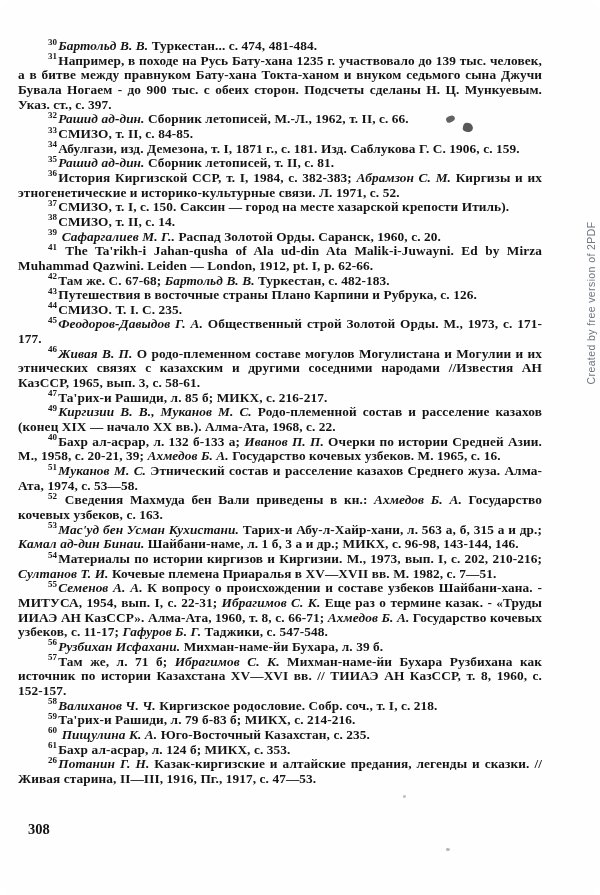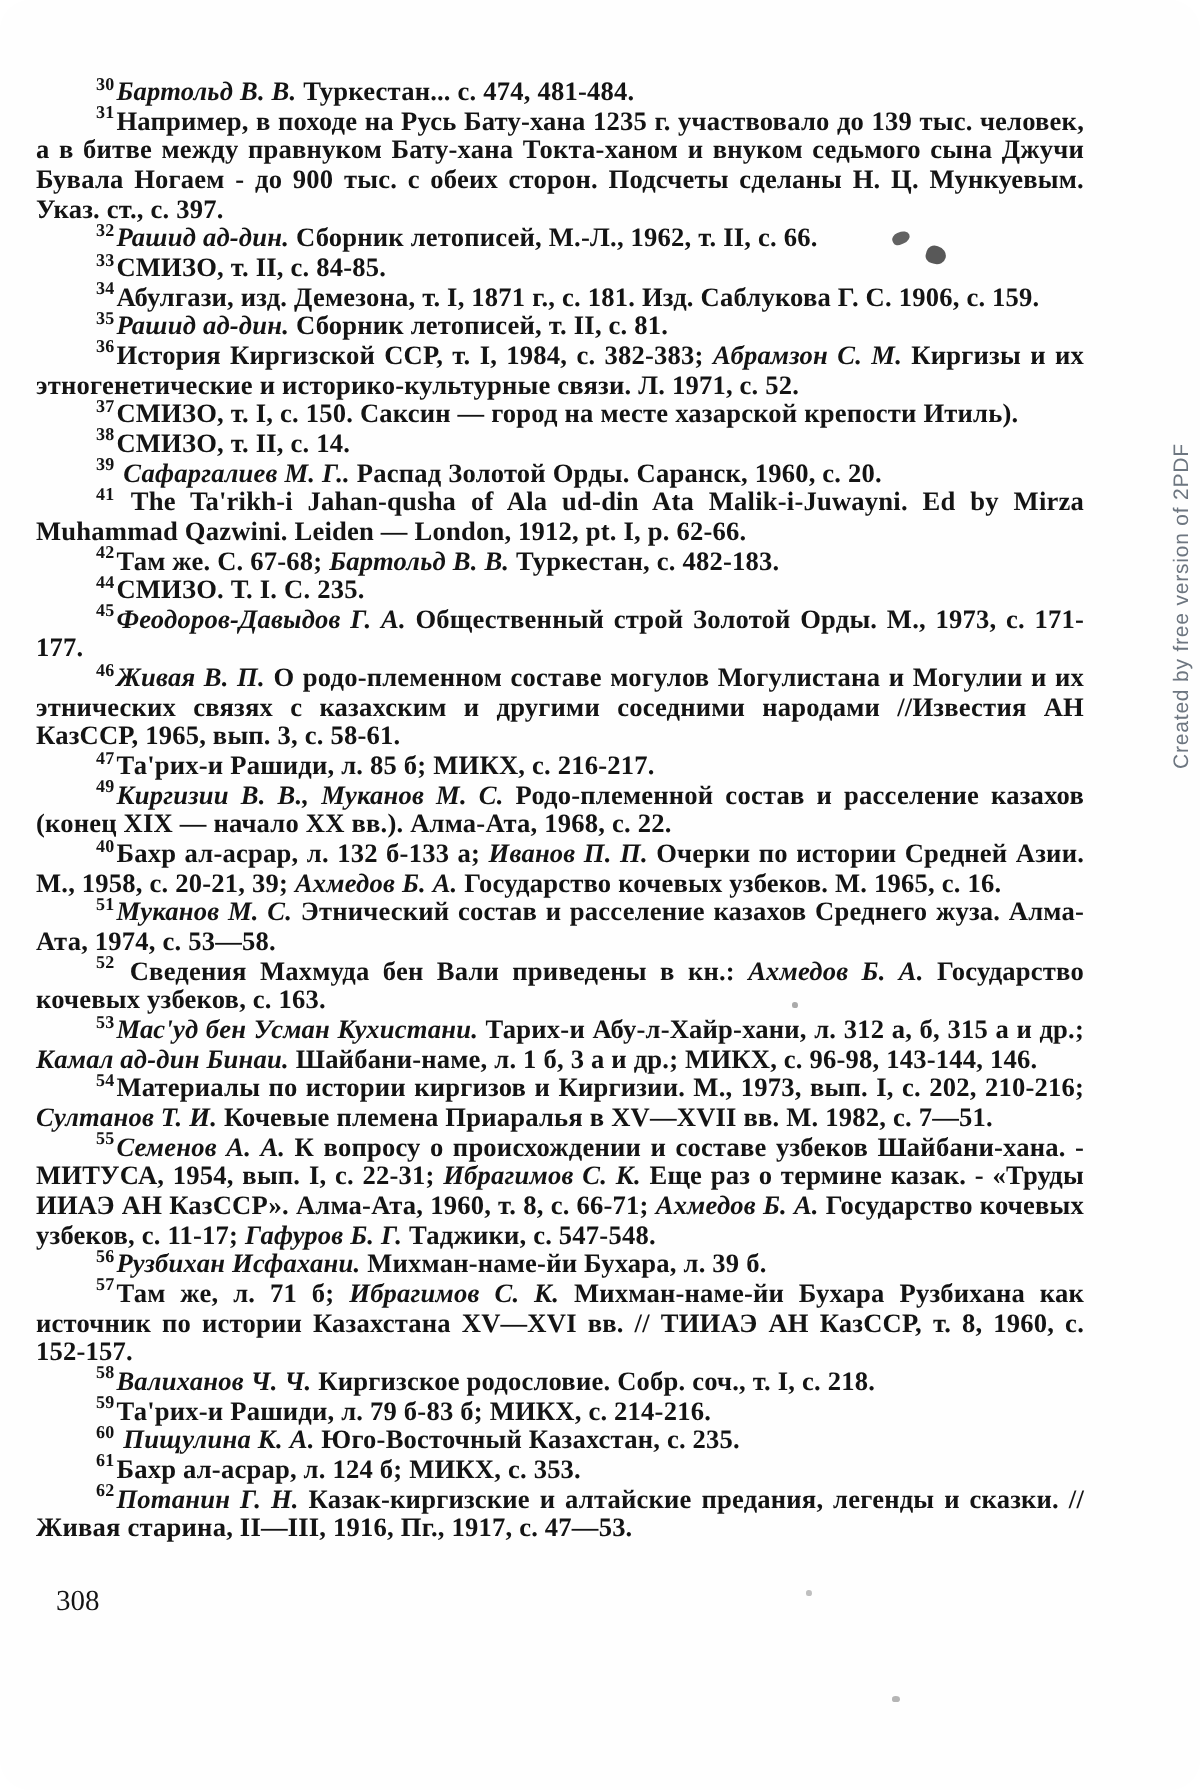--- a/index.html
+++ b/index.html
@@ -25,25 +25,25 @@
     letter-spacing:0.1px;
   }
   .fn sup{
     font-size:9px;
     line-height:0;
     vertical-align:super;
     margin-right:1px;
   }
   .fn em{font-style:italic;}
   .pagenum{
-    margin-top:21px;
+    margin-top:35px;
     font-size:14.5px;
     line-height:16px;
     text-indent:10px;
-    font-weight:400;
+    font-weight:700;
   }
   .watermark{
     position:absolute;
     left:457px;top:296px;width:270px;height:14px;
     transform:rotate(-90deg);
     transform-origin:center center;
     font-family:"Liberation Sans", sans-serif;
     font-size:10.5px;
     letter-spacing:0.4px;
     color:#6d7680;
@@ -69,38 +69,39 @@
         <p class="fn"><sup>32</sup><em>Рашид ад-дин.</em><span> Сборник летописей, М.-Л., 1962, т. II, с. 66.</span></p>
         <p class="fn"><sup>33</sup><span>СМИЗО, т. II, с. 84-85.</span></p>
         <p class="fn"><sup>34</sup><span>Абулгази, изд. Демезона, т. I, 1871 г., с. 181. Изд. Саблукова Г. С. 1906, с. 159.</span></p>
         <p class="fn"><sup>35</sup><em>Рашид ад-дин.</em><span> Сборник летописей, т. II, с. 81.</span></p>
         <p class="fn"><sup>36</sup><span>История Киргизской ССР, т. I, 1984, с. 382-383; </span><em>Абрамзон С. М.</em><span> Киргизы и их этногенетические и историко-культурные связи. Л. 1971, с. 52.</span></p>
         <p class="fn"><sup>37</sup><span>СМИЗО, т. I, с. 150. Саксин — город на месте хазарской крепости Итиль).</span></p>
         <p class="fn"><sup>38</sup><span>СМИЗО, т. II, с. 14.</span></p>
         <p class="fn"><sup>39</sup><span> </span><em>Сафаргалиев М. Г..</em><span> Распад Золотой Орды. Саранск, 1960, с. 20.</span></p>
         <p class="fn"><sup>41</sup><span> The Ta'rikh-i Jahan-qusha of Ala ud-din Ata Malik-i-Juwayni. Ed by Mirza Muhammad Qazwini. Leiden — London, 1912, pt. I, p. 62-66.</span></p>
         <p class="fn"><sup>42</sup><span>Там же. С. 67-68; </span><em>Бартольд В. В.</em><span> Туркестан, с. 482-183.</span></p>
+        <p class="fn"><sup>43</sup><span>Путешествия в восточные страны Плано Карпини и Рубрука, с. 126.</span></p>
         <p class="fn"><sup>44</sup><span>СМИЗО. Т. I. С. 235.</span></p>
         <p class="fn"><sup>45</sup><em>Феодоров-Давыдов Г. А.</em><span> Общественный строй Золотой Орды. М., 1973, с. 171-177.</span></p>
         <p class="fn"><sup>46</sup><em>Живая В. П.</em><span> О родо-племенном составе могулов Могулистана и Могулии и их этнических связях с казахским и другими соседними народами //Известия АН КазССР, 1965, вып. 3, с. 58-61.</span></p>
         <p class="fn"><sup>47</sup><span>Та'рих-и Рашиди, л. 85 б; МИКХ, с. 216-217.</span></p>
         <p class="fn"><sup>49</sup><em>Киргизии В. В., Муканов М. С.</em><span> Родо-племенной состав и расселение казахов (конец XIX — начало XX вв.). Алма-Ата, 1968, с. 22.</span></p>
         <p class="fn"><sup>40</sup><span>Бахр ал-асрар, л. 132 б-133 а; </span><em>Иванов П. П.</em><span> Очерки по истории Средней Азии. М., 1958, с. 20-21, 39; </span><em>Ахмедов Б. А.</em><span> Государство кочевых узбеков. М. 1965, с. 16.</span></p>
         <p class="fn"><sup>51</sup><em>Муканов М. С.</em><span> Этнический состав и расселение казахов Среднего жуза. Алма-Ата, 1974, с. 53—58.</span></p>
         <p class="fn"><sup>52</sup><span> Сведения Махмуда бен Вали приведены в кн.: </span><em>Ахмедов Б. А.</em><span> Государство кочевых узбеков, с. 163.</span></p>
-        <p class="fn"><sup>53</sup><em>Мас'уд бен Усман Кухистани.</em><span> Тарих-и Абу-л-Хайр-хани, л. 312 а, б, 315 а и др.; </span><em>Камал ад-дин Бинаи.</em><span> Шайбани-наме, л. 1 б, 3 а и др.; МИКХ, с. 96-98, 143-144, 146.</span></p>
+        <p class="fn"><sup>53</sup><em>Мас'уд бен Усман Кухистани.</em><span> Тарих-и Абу-л-Хайр-хани, л. 563 а, б, 315 а и др.; </span><em>Камал ад-дин Бинаи.</em><span> Шайбани-наме, л. 1 б, 3 а и др.; МИКХ, с. 96-98, 143-144, 146.</span></p>
         <p class="fn"><sup>54</sup><span>Материалы по истории киргизов и Киргизии. М., 1973, вып. I, с. 202, 210-216; </span><em>Султанов Т. И.</em><span> Кочевые племена Приаралья в XV—XVII вв. М. 1982, с. 7—51.</span></p>
         <p class="fn"><sup>55</sup><em>Семенов А. А.</em><span> К вопросу о происхождении и составе узбеков Шайбани-хана. - МИТУСА, 1954, вып. I, с. 22-31; </span><em>Ибрагимов С. К.</em><span> Еще раз о термине казак. - «Труды ИИАЭ АН КазССР». Алма-Ата, 1960, т. 8, с. 66-71; </span><em>Ахмедов Б. А.</em><span> Государство кочевых узбеков, с. 11-17; </span><em>Гафуров Б. Г.</em><span> Таджики, с. 547-548.</span></p>
         <p class="fn"><sup>56</sup><em>Рузбихан Исфахани.</em><span> Михман-наме-йи Бухара, л. 39 б.</span></p>
         <p class="fn"><sup>57</sup><span>Там же, л. 71 б; </span><em>Ибрагимов С. К.</em><span> Михман-наме-йи Бухара Рузбихана как источник по истории Казахстана XV—XVI вв. // ТИИАЭ АН КазССР, т. 8, 1960, с. 152-157.</span></p>
         <p class="fn"><sup>58</sup><em>Валиханов Ч. Ч.</em><span> Киргизское родословие. Собр. соч., т. I, с. 218.</span></p>
         <p class="fn"><sup>59</sup><span>Та'рих-и Рашиди, л. 79 б-83 б; МИКХ, с. 214-216.</span></p>
         <p class="fn"><sup>60</sup><span> </span><em>Пищулина К. А.</em><span> Юго-Восточный Казахстан, с. 235.</span></p>
         <p class="fn"><sup>61</sup><span>Бахр ал-асрар, л. 124 б; МИКХ, с. 353.</span></p>
-        <p class="fn"><sup>62</sup><em>Потанин Г. Н.</em><span> Казак-киргизские и алтайские предания, легенды и сказки. // Живая старина, II—III, 1916, Пг., 1917, с. 47—53.</span></p>
+        <p class="fn"><sup>26</sup><em>Потанин Г. Н.</em><span> Казак-киргизские и алтайские предания, легенды и сказки. // Живая старина, II—III, 1916, Пг., 1917, с. 47—53.</span></p>
       </div>
     <div class="pagenum">308</div>
   </div>
 
   <div class="watermark">Created by free version of 2PDF</div>
 
   <div class="speck s1"></div>
   <div class="speck s2"></div>
   <div class="speck s3"></div>
   <div class="speck s4"></div>

